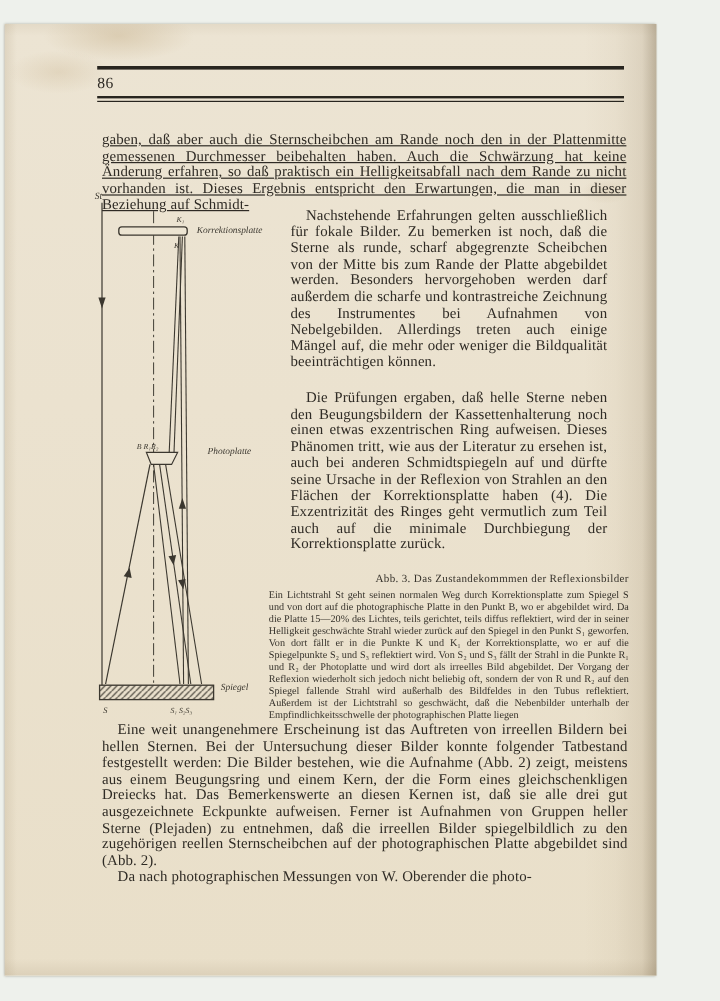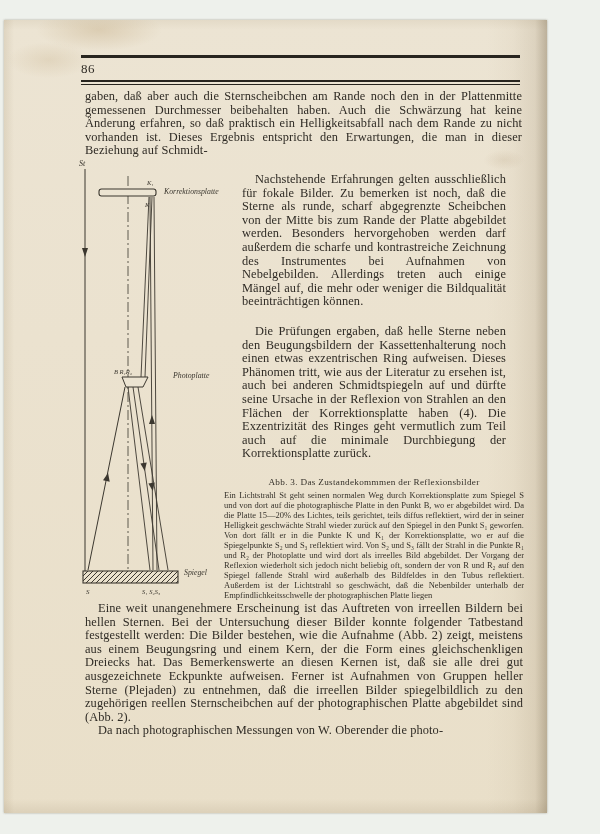--- a/index.html
+++ b/index.html
@@ -40,37 +40,37 @@
     font-style:italic;font-weight:bold;font-size:12.6px;letter-spacing:1.6px;
     white-space:nowrap;
   }
   .rule-bottom-thick{height:2.6px;}
   .rule-bottom-thin{height:1px;margin-top:2px;}
   
   .bodytext{
     font-size:12.4px;line-height:13.6px;text-align:justify;
     letter-spacing:.1px;
   }
-  .intro{position:absolute;left:85px;top:90px;width:437px;}
+  .intro{position:absolute;left:85px;top:110px;width:437px;text-decoration:underline;}
   .right-col{position:absolute;left:226px;top:157px;width:296px;}
   .cont-line{text-align:left;}
   .section-heading{
     text-align:center;font-size:12.8px;letter-spacing:2.5px;
     margin:7px 0 6px 0;font-weight:normal;
   }
   .right-col p{margin:16px;text-indent:13px;}
   .closing{position:absolute;left:85px;top:602px;width:438px;}
   .closing p{margin:0;text-indent:13px;}
   
   .figure-svg{position:absolute;left:78px;top:156px;}
   .figure-caption{
     position:absolute;left:224px;top:477px;width:300px;
     font-size:8.5px;line-height:10px;color:#36322b;
   }
-  .caption-title{text-align:center;margin:0 0 3px 0;font-size:9.2px;letter-spacing:.3px;}
+  .caption-title{text-align:right;margin:0 0 3px 0;font-size:9.2px;letter-spacing:.3px;}
   .caption-body{margin:0;text-align:justify;}
   svg text{fill:var(--figline);font-family:"Liberation Serif","DejaVu Serif",serif;font-style:italic;}
 </style>
 </head>
 <body>
 
 <div class="paper">
   <div class="paper-shading"></div>
 </div>
 

